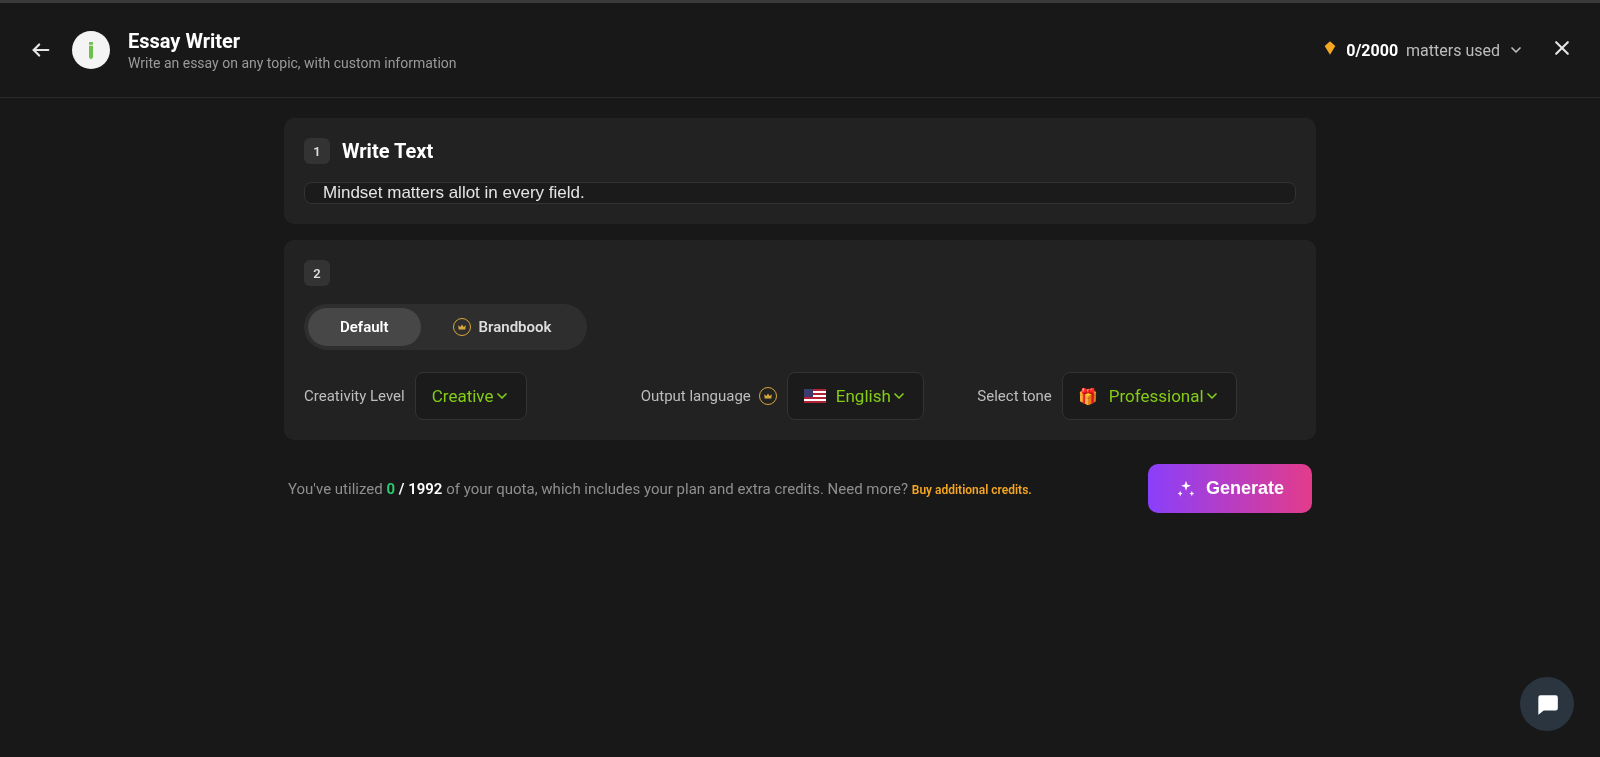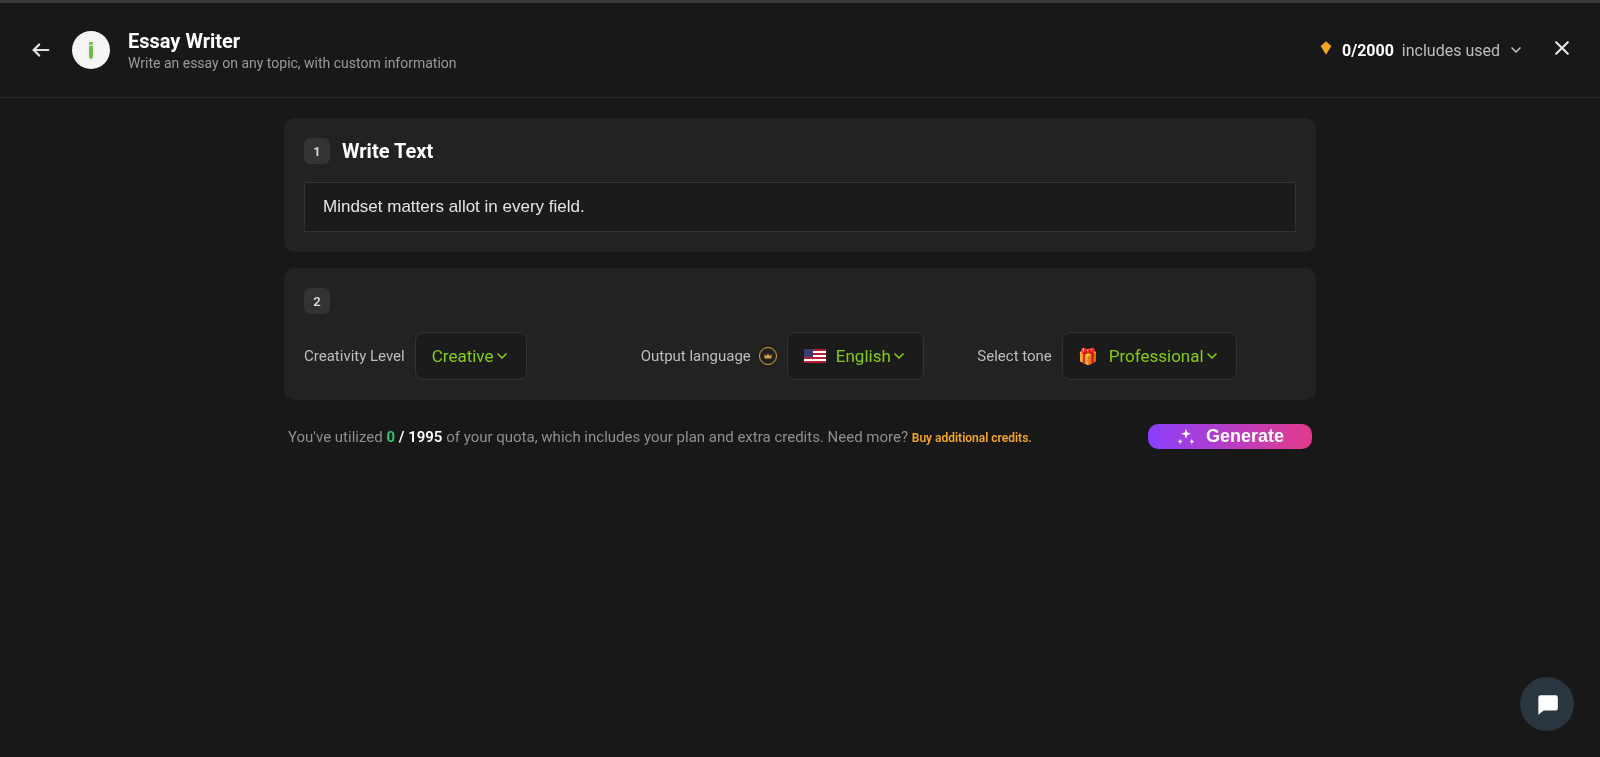--- a/index.html
+++ b/index.html
@@ -89,22 +89,22 @@
     font-size: 15px;
     color: #bdbdbd;
     margin-bottom: 10px;
   }
   .text-input {
     width: 100%;
     background: #1b1b1b;
     border: 1px solid #333;
     color: #e5e5e5;
     font-size: 17px;
-    padding: 14px 18px;
-    border-radius: 0;
+    padding: 0 18px;
+    border-radius: 8px;
     outline: none;
   }
   .pill-group {
     display: inline-flex;
     background: #2e2e2e;
     border-radius: 28px;
     padding: 4px;
     margin-bottom: 22px;
   }
   .pill {
@@ -167,21 +167,21 @@
   .quota-text .used { color: #2ecc71; font-weight: 600; }
   .quota-text .total { color: #fff; font-weight: 600; }
   .buy-link { color: #f5a623; font-weight: 600; cursor: pointer; font-size: 12px; }
   .generate-btn {
     background: linear-gradient(90deg, #8a3ffb 0%, #e33b8b 100%);
     color: #fff;
     font-size: 18px;
     font-weight: 700;
     border: none;
     border-radius: 10px;
-    padding: 2px 28px;
+    padding: 14px 28px;
     display: flex;
     align-items: center;
     gap: 10px;
     cursor: pointer;
   }
   .chat-fab {
     position: absolute;
     right: 26px;
     bottom: 26px;
     width: 54px; height: 54px;
@@ -212,21 +212,21 @@
     <div class="header-title">Essay Writer</div>
     <div class="header-subtitle">Write an essay on any topic, with custom information</div>
   </div>
   <div class="credits">
     <span class="diamond">
       <svg width="16" height="16" viewBox="0 0 24 24" fill="#f5a623">
           <path d="M12 2 L20 9 L12 22 L4 9 Z"></path>
         </svg>
     </span>
     <span class="bold">0/2000</span>
-    <span>includes used</span>
+    <span>matters used</span>
     <svg width="16" height="16" viewBox="0 0 24 24" fill="none" stroke="currentColor" stroke-width="2.5" stroke-linecap="round" stroke-linejoin="round">
         <polyline points="6 9 12 15 18 9"></polyline>
       </svg>
   </div>
   <div class="close-btn">
     <svg width="20" height="20" viewBox="0 0 24 24" fill="none" stroke="currentColor" stroke-width="2.5" stroke-linecap="round">
         <line x1="5" y1="5" x2="19" y2="19"></line>
         <line x1="19" y1="5" x2="5" y2="19"></line>
       </svg>
   </div>
@@ -240,20 +240,33 @@
       <div class="card-title">Write Text</div>
     </div>
     <input class="text-input" type="text" value="Mindset matters allot in every field." style="">
   </div>
 
   <div class="card">
     <div class="card-head">
       <div class="step-badge">2</div>
     </div>
 
+    <div class="pill-group">
+      <div class="pill active">
+        <span>Default</span>
+      </div>
+      <div class="pill">
+        <span class="crown-ring">
+          <svg viewBox="0 0 24 24" fill="#d8a63b">
+              <path d="M4 18h16l1-10-5 4-4-6-4 6-5-4 1 10z"></path>
+            </svg>
+        </span>
+        <span>Brandbook</span>
+      </div>
+    </div>
 
     <div class="selects-row">
       <div class="select-block">
         <div class="select-label">Creativity Level</div>
         <div class="select">
           <span class="val">Creative</span>
           <svg width="16" height="16" viewBox="0 0 24 24" fill="none" stroke="currentColor" stroke-width="2.5" stroke-linecap="round" stroke-linejoin="round">
               <polyline points="6 9 12 15 18 9"></polyline>
             </svg>
         </div>
@@ -289,21 +302,21 @@
           <svg width="16" height="16" viewBox="0 0 24 24" fill="none" stroke="currentColor" stroke-width="2.5" stroke-linecap="round" stroke-linejoin="round">
               <polyline points="6 9 12 15 18 9"></polyline>
             </svg>
         </div>
       </div>
     </div>
   </div>
 
   <div class="footer-row">
     <div class="quota-text">
-      <span>You've utilized </span><span class="used">0</span><span class="total"> / </span><span class="total">1995</span><span> of your quota, which includes your plan and extra credits. Need more? </span>
+      <span>You've utilized </span><span class="used">0</span><span class="total"> / </span><span class="total">1992</span><span> of your quota, which includes your plan and extra credits. Need more? </span>
       <span class="buy-link">Buy additional credits.</span>
     </div>
     <button class="generate-btn">
       <svg width="20" height="20" viewBox="0 0 24 24" fill="#fff">
           <path d="M12 2l1.5 4.5L18 8l-4.5 1.5L12 14l-1.5-4.5L6 8l4.5-1.5L12 2zM19 14l.9 2.6L22 17.5l-2.1.9L19 21l-.9-2.6L16 17.5l2.1-.9L19 14zM5 14l.9 2.6L8 17.5l-2.1.9L5 21l-.9-2.6L2 17.5l2.1-.9L5 14z"></path>
         </svg>
       <span>Generate</span>
     </button>
   </div>
 

